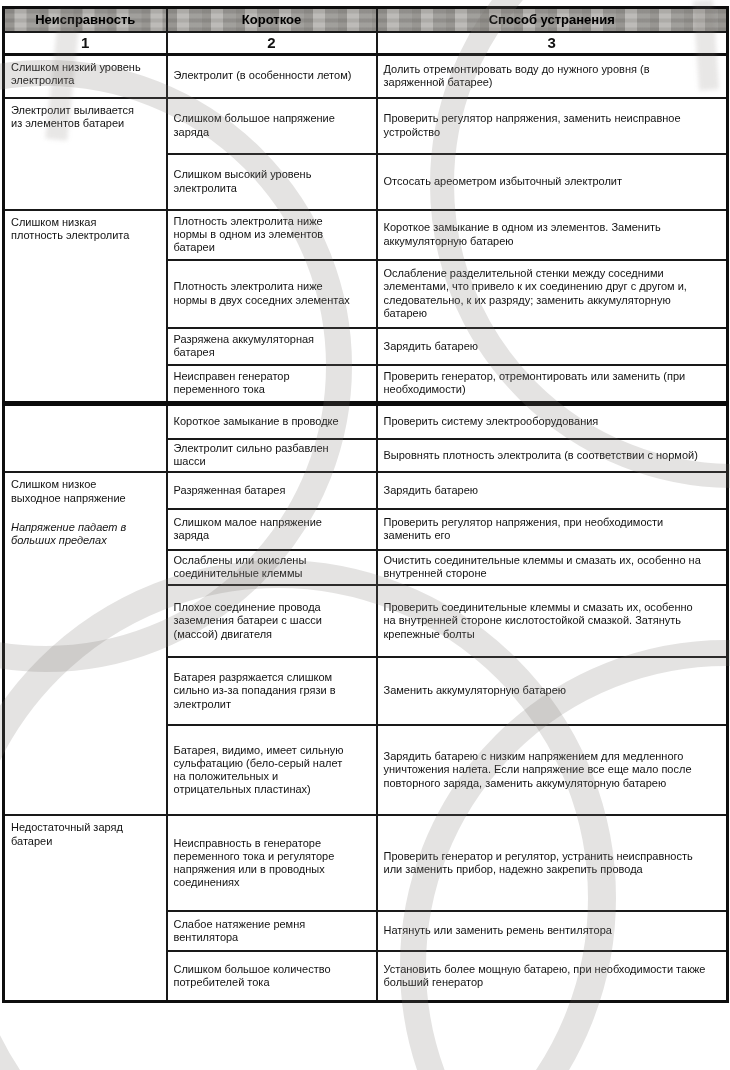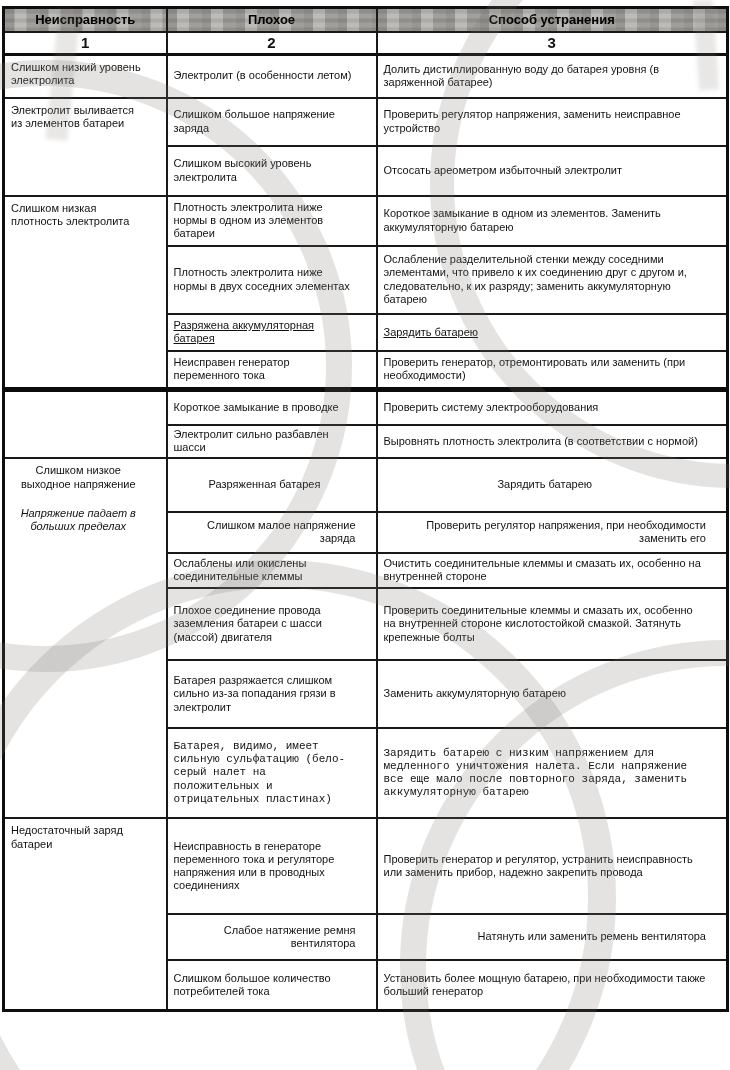--- a/index.html
+++ b/index.html
@@ -93,108 +93,108 @@
 
   <table class="fault-table">
     <colgroup>
       <col class="c1">
         <col class="c2">
         <col class="c3">
     </colgroup>
     <tbody>
       <tr style="height:24px;">
         <th class="col-header">Неисправность</th>
-        <th class="col-header">Плохое</th>
+        <th class="col-header">Короткое</th>
         <th class="col-header">Способ устранения</th>
       </tr>
       <tr class="num-row" style="height:20px;">
         <td>1</td>
         <td>2</td>
         <td>3</td>
       </tr>
 
       <tr style="height:44px;">
         <td class="fault-cell">Слишком низкий уровень электролита</td>
         <td class="cause-cell">Электролит (в особенности летом)</td>
-        <td class="remedy-cell">Долить дистиллированную воду до батарея уровня (в заряженной батарее)</td>
-      </tr>
-
-      <tr style="height:48px;">
+        <td class="remedy-cell">Долить отремонтировать воду до нужного уровня (в заряженной батарее)</td>
+      </tr>
+
+      <tr style="height:56px;">
         <td class="fault-cell" rowspan="2">Электролит выливается из элементов батареи</td>
         <td class="cause-cell">Слишком большое напряжение заряда</td>
         <td class="remedy-cell">Проверить регулятор напряжения, заменить неисправное устройство</td>
       </tr>
-      <tr style="height:50px;">
+      <tr style="height:56px;">
         <td class="cause-cell">Слишком высокий уровень электролита</td>
         <td class="remedy-cell">Отсосать ареометром избыточный электролит</td>
       </tr>
 
       <tr style="height:50px;margin-top:20px;">
         <td class="fault-cell" rowspan="4">Слишком низкая плотность электролита</td>
         <td class="cause-cell">Плотность электролита ниже нормы в одном из элементов батареи</td>
         <td class="remedy-cell">Короткое замыкание в одном из элементов. Заменить аккумуляторную батарею</td>
       </tr>
       <tr style="height:68px;">
         <td class="cause-cell">Плотность электролита ниже нормы в двух соседних элементах</td>
         <td class="remedy-cell">Ослабление разделительной стенки между соседними элементами, что привело к их соединению друг с другом и, следовательно, к их разряду; заменить аккумуляторную батарею</td>
       </tr>
-      <tr style="height:37px;text-decoration:underline;">
+      <tr style="height:37px;">
         <td class="cause-cell">Разряжена аккумуляторная батарея</td>
         <td class="remedy-cell">Зарядить батарею</td>
       </tr>
       <tr style="height:38px;">
         <td class="cause-cell">Неисправен генератор переменного тока</td>
         <td class="remedy-cell">Проверить генератор, отремонтировать или заменить (при необходимости)</td>
       </tr>
 
       <tr class="section-break" style="height:36px;">
         <td class="fault-cell" rowspan="2"></td>
         <td class="cause-cell">Короткое замыкание в проводке</td>
         <td class="remedy-cell">Проверить систему электрооборудования</td>
       </tr>
       <tr style="height:33px;">
         <td class="cause-cell">Электролит сильно разбавлен шасси</td>
         <td class="remedy-cell">Выровнять плотность электролита (в соответствии с нормой)</td>
       </tr>
 
-      <tr style="height:54px;text-align:center;">
+      <tr style="height:37px;">
         <td class="fault-cell" rowspan="6">
           <div class="fault-line">Слишком низкое выходное напряжение</div>
           <div class="fault-line">Напряжение падает в больших пределах</div>
         </td>
         <td class="cause-cell">Разряженная батарея</td>
         <td class="remedy-cell">Зарядить батарею</td>
       </tr>
-      <tr style="height:41px;text-align:right;">
+      <tr style="height:41px;">
         <td class="cause-cell">Слишком малое напряжение заряда</td>
         <td class="remedy-cell">Проверить регулятор напряжения, при необходимости заменить его</td>
       </tr>
       <tr style="height:35px;">
         <td class="cause-cell">Ослаблены или окислены соединительные клеммы</td>
         <td class="remedy-cell">Очистить соединительные клеммы и смазать их, особенно на внутренней стороне</td>
       </tr>
       <tr style="height:72px;">
         <td class="cause-cell">Плохое соединение провода заземления батареи с шасси (массой) двигателя</td>
         <td class="remedy-cell">Проверить соединительные клеммы и смазать их, особенно на внутренней стороне кислотостойкой смазкой. Затянуть крепежные болты</td>
       </tr>
       <tr style="height:68px;">
         <td class="cause-cell">Батарея разряжается слишком сильно из-за попадания грязи в электролит</td>
         <td class="remedy-cell">Заменить аккумуляторную батарею</td>
       </tr>
-      <tr style="height:90px;font-family:Liberation Mono, monospace;">
+      <tr style="height:90px;">
         <td class="cause-cell">Батарея, видимо, имеет сильную сульфатацию (бело-серый налет на положительных и отрицательных пластинах)</td>
         <td class="remedy-cell">Зарядить батарею с низким напряжением для медленного уничтожения налета. Если напряжение все еще мало после повторного заряда, заменить аккумуляторную батарею</td>
       </tr>
 
       <tr style="height:96px;">
         <td class="fault-cell" rowspan="3">Недостаточный заряд батареи</td>
         <td class="cause-cell">Неисправность в генераторе переменного тока и регуляторе напряжения или в проводных соединениях</td>
         <td class="remedy-cell">Проверить генератор и регулятор, устранить неисправность или заменить прибор, надежно закрепить провода</td>
       </tr>
-      <tr style="height:46px;text-align:right;">
+      <tr style="height:40px;">
         <td class="cause-cell">Слабое натяжение ремня вентилятора</td>
         <td class="remedy-cell">Натянуть или заменить ремень вентилятора</td>
       </tr>
       <tr style="height:50px;">
         <td class="cause-cell">Слишком большое количество потребителей тока</td>
         <td class="remedy-cell">Установить более мощную батарею, при необходимости также больший генератор</td>
       </tr>
 
     </tbody>
   </table>

